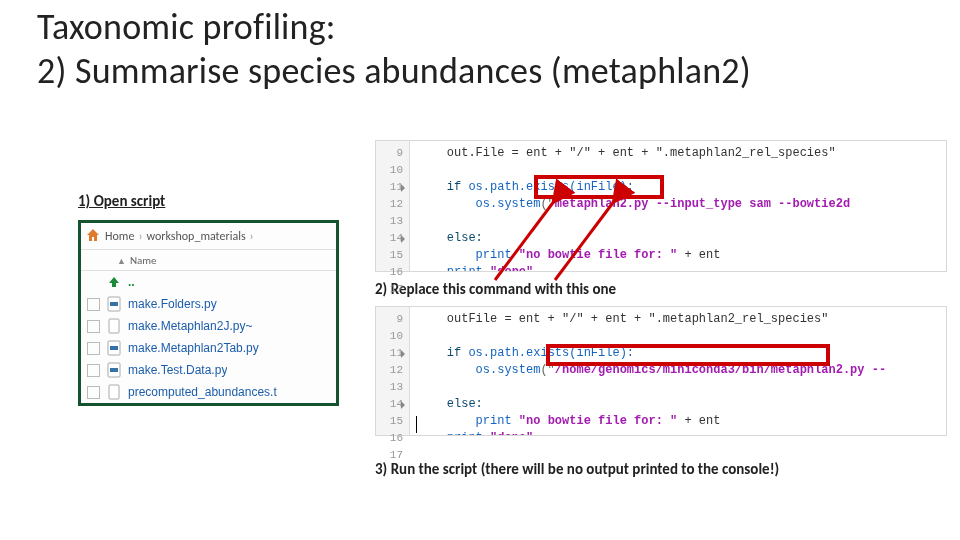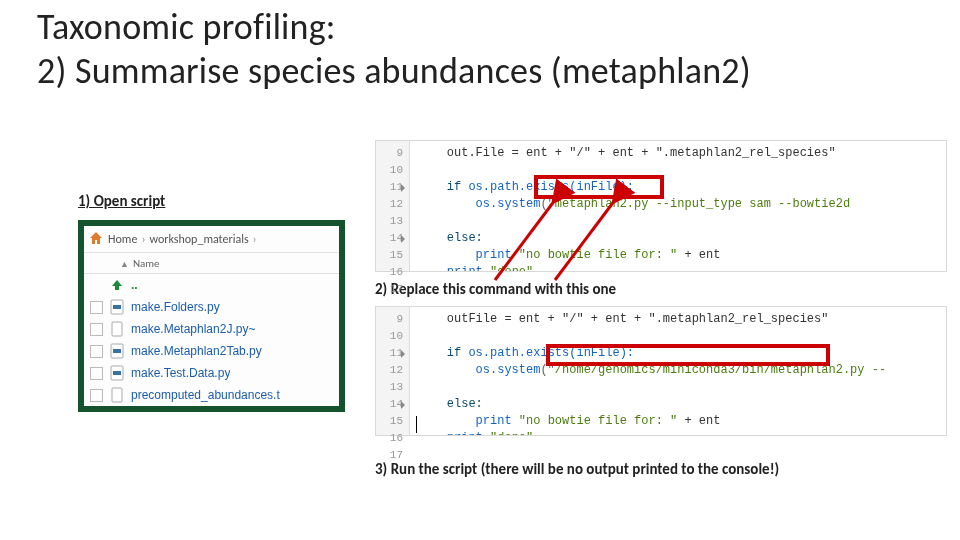--- a/index.html
+++ b/index.html
@@ -35,21 +35,21 @@
   .step1 { left: 78px; top: 192px; text-decoration: underline; }
   .step2 { left: 375px; top: 280px; }
   .step3 { left: 375px; top: 460px; }
 
   
   .filebrowser {
     position: absolute;
     left: 78px;
     top: 220px;
     width: 255px;
-    border: 6px solid #14532d;
+    border: 3px solid #14532d;
     background: #fdfdfd;
     font-size: 12px;
   }
   .fb-header {
     display: flex;
     align-items: center;
     height: 26px;
     border-bottom: 1px solid #e0e0e0;
     padding: 0 4px;
     gap: 4px;
@@ -119,21 +119,21 @@
   .code {
     position: absolute;
     left: 34px; top: 0; right: 0; bottom: 0;
     padding: 4px 0 0 8px;
     white-space: pre;
     overflow: hidden;
     color: #333;
   }
   .kw  { color: #0c4a6e; } 
   .fn  { color: #1565c0; } 
-  .str { color: #4d7c0f; }
+  .str { color: #a21caf; font-weight: bold; }
   .op  { color: #666; }
 
   
   .redbox {
     position: absolute;
     border: 4px solid #cc0000;
     box-sizing: border-box;
   }
   .box-top { left: 534px; top: 175px; width: 130px; height: 24px; }
   .box-bot { left: 546px; top: 344px; width: 284px; height: 22px; }

